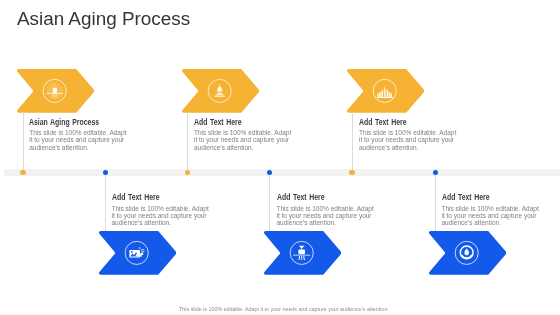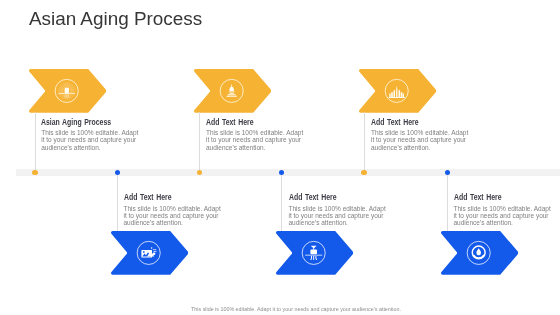--- a/index.html
+++ b/index.html
@@ -2,21 +2,21 @@
 <html><head>
 <meta charset="utf-8">
 <title>Asian Aging Process</title>
 <style>
   html, body { margin:0; padding:0; }
   body {
     width:560px; height:315px; background:#ffffff;
     font-family:"Liberation Sans", sans-serif;
     overflow:hidden; position:relative;
   }
-  .slide { position:absolute; left:16px; top:0; width:536px; height:315px; background:#ffffff; }
+  .slide { position:absolute; left:4px; top:0; width:536px; height:315px; background:#ffffff; }
 
   .title {
     position:absolute; left:12.9px; top:10.1px;
     font-size:18.9px; font-weight:400; color:#363636;
     line-height:18.9px; white-space:nowrap;
   }
 
   .band { position:absolute; left:0; top:168.5px; width:560px; height:7.5px; background:#f2f2f2; }
 
   .vline { position:absolute; width:1px; background:#dcdcdc; }

